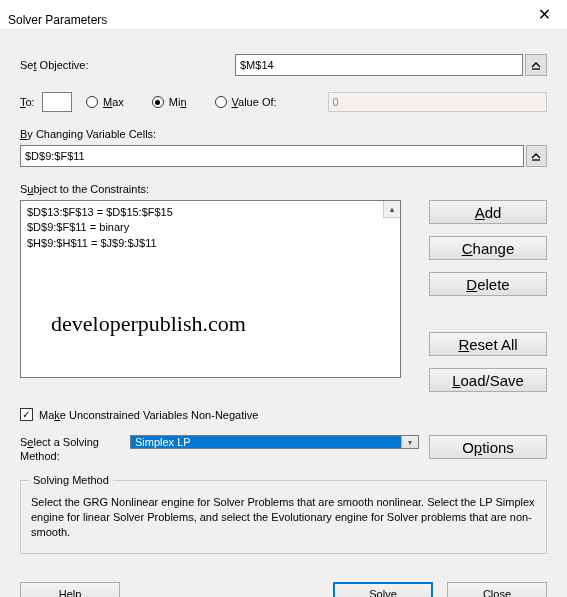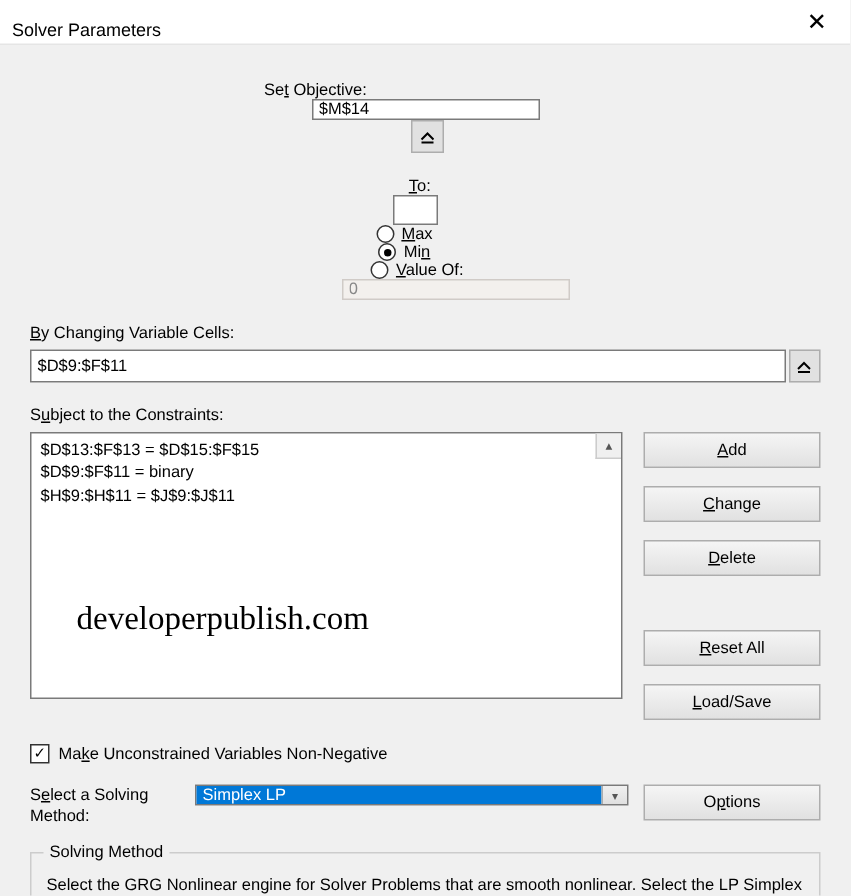--- a/index.html
+++ b/index.html
@@ -1,43 +1,43 @@
 <!DOCTYPE html>
 <html><head>
 <meta charset="utf-8">
 <style>
   * { box-sizing: border-box; font-family: "Segoe UI", Tahoma, sans-serif; }
   body { margin: 0; background: #f0f0f0; width: 567px; height: 597px; overflow: hidden; }
   .titlebar { height: 30px; background: #fff; display: flex; align-items: center; justify-content: space-between; padding: 0 0 0 8px; border-bottom: 1px solid #e5e5e5; }
   .title { font-size: 12px; color: #000; margin-top: 10px; }
   .closebtn { width: 45px; height: 30px; display: flex; align-items: center; justify-content: center; font-size: 16px; color: #000; }
   .content { padding: 24px 20px 12px 20px; }
-  .row { display: flex; align-items: center; margin-bottom: 16px; flex-direction: column; }
+  .row { display: flex; align-items: center; margin-bottom: 16px; }
   .label { font-size: 11px; color: #000; }
   .underline { text-decoration: underline; }
   .obj-label { width: 215px; }
   .obj-input { flex: 1; height: 22px; border: 1px solid #7a7a7a; background: #fff; font-size: 11px; padding: 0 4px; }
   .rangebtn { width: 22px; height: 22px; border: 1px solid #adadad; background: #e1e1e1; margin-left: 2px; display: flex; align-items: center; justify-content: center; }
   .rangebtn svg { width: 12px; height: 12px; }
   .to-label { width: 22px; }
   .to-input { width: 30px; height: 20px; border: 1px solid #7a7a7a; background: #fff; margin-right: 14px; }
   .radio { width: 12px; height: 12px; border: 1px solid #333; border-radius: 50%; background: #fff; margin-right: 5px; display: inline-flex; align-items: center; justify-content: center; }
   .radio.checked::after { content: ""; width: 5px; height: 5px; background: #000; border-radius: 50%; }
   .rgroup { display: flex; align-items: center; margin-right: 28px; font-size: 11px; }
   .valof-input { flex: 1; height: 20px; border: 1px solid #d0cbc7; background: #f3f0ed; font-size: 11px; padding: 0 4px; color: #888; margin-left: 40px; }
   .sec-label { font-size: 11px; margin-bottom: 5px; }
   .wide-input { width: 100%; height: 22px; border: 1px solid #7a7a7a; background: #fff; font-size: 11px; padding: 0 4px; }
   .wide-row { display: flex; margin-bottom: 16px; }
-  .constraints-area { display: flex; gap: 14px; margin-bottom: 16px; }
+  .constraints-area { display: flex; gap: 28px; margin-bottom: 16px; }
   .constraints-box { flex: 1; height: 178px; border: 1px solid #7a7a7a; background: #fff; position: relative; }
   .constraints-text { font-size: 11px; padding: 4px 6px; line-height: 1.4; }
   .watermark { position: absolute; top: 110px; left: 30px; font-family: "Times New Roman", serif; font-size: 22px; color: #000; }
   .scrollup { position: absolute; top: 0; right: 0; width: 17px; height: 17px; background: #f0f0f0; border-left: 1px solid #ccc; border-bottom: 1px solid #ccc; display: flex; align-items: center; justify-content: center; font-size: 9px; color: #555; }
   .sidebtns { width: 118px; display: flex; flex-direction: column; gap: 12px; }
-  .btn { height: 24px; border: 1px solid #adadad; background: linear-gradient(#f5f5f5,#e1e1e1); font-size: 11px; display: flex; align-items: center; justify-content: center; cursor: default; }
+  .btn { height: 24px; border: 1px solid #adadad; background: linear-gradient(#f5f5f5,#e1e1e1); font-size: 15px; display: flex; align-items: center; justify-content: center; cursor: default; }
   .chk-row { display: flex; align-items: center; font-size: 11px; margin-bottom: 14px; }
   .chk { width: 13px; height: 13px; border: 1px solid #333; background: #fff; margin-right: 6px; display: flex; align-items: center; justify-content: center; font-size: 10px; line-height: 1; }
   .select-row { display: flex; align-items: flex-start; gap: 10px; margin-bottom: 16px; }
   .select-label { width: 100px; font-size: 11px; line-height: 1.3; }
   .select-box { flex: 1; height: 14px; border: 1px solid #7a7a7a; background: #fff; display: flex; align-items: stretch; }
   .select-val { flex: 1; background: #0078d7; color: #fff; font-size: 11px; padding: 2px 4px; display: flex; align-items: center; }
   .select-arrow { width: 17px; border-left: 1px solid #acacac; background: linear-gradient(#f0f0f0,#e0e0e0); display: flex; align-items: center; justify-content: center; font-size: 8px; color: #555; }
   .opts-btn { width: 118px; }
   .groupbox { border: 1px solid #ccc; padding: 8px 10px 12px 10px; margin-bottom: 16px; position: relative; }
   .groupbox-title { position: absolute; top: -7px; left: 8px; background: #f0f0f0; padding: 0 4px; font-size: 11px; }

